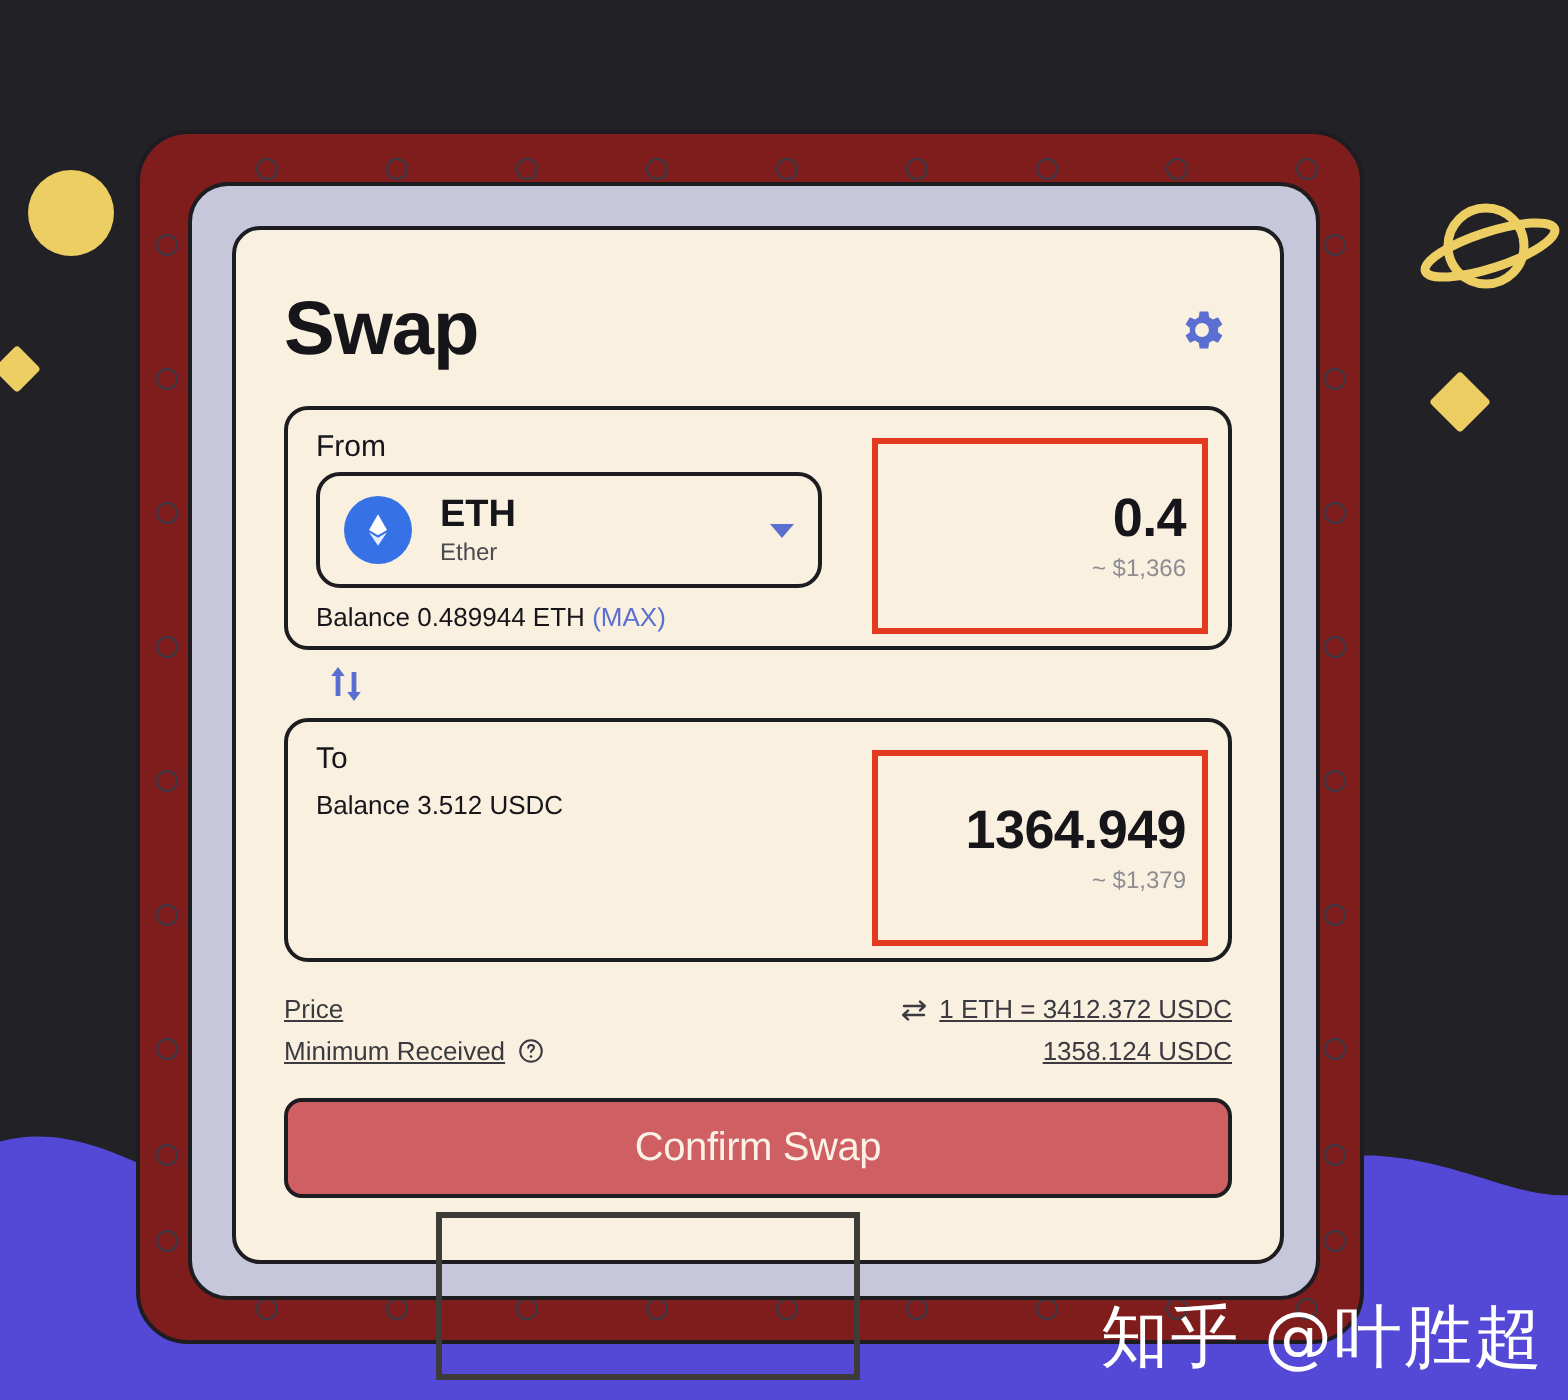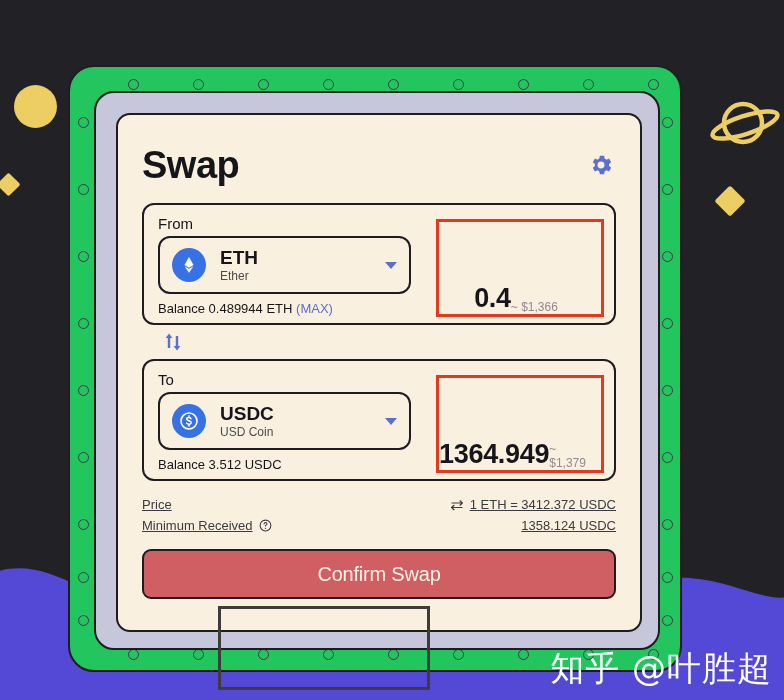--- a/index.html
+++ b/index.html
@@ -52,21 +52,21 @@
     position: absolute;
     left: -10px; bottom: -4px;
     width: 804px; height: 200px;
   }
 
   
   #frame {
     position: absolute;
     left: 68px; top: 65px;
     width: 614px; height: 607px;
-    background: #22c55e;
+    background: #7f1d1d;
     border: 2.5px solid #1d1c21;
     border-radius: 26px;
     z-index: 3;
   }
   .rivet {
     position: absolute;
     width: 11px; height: 11px;
     border: 1.6px solid #3a3a46;
     border-radius: 50%;
     background: transparent;
@@ -169,21 +169,21 @@
 
   
   .amount-box {
     position: absolute;
     right: 10px;
     top: 14px;
     width: 168px;
     height: 98px;
     border: 3.5px solid #e23a20;
     display: flex;
-    flex-direction: row;
+    flex-direction: column;
     align-items: flex-end;
     justify-content: center;
     padding-right: 8px;
   }
   .amount-value {
     font-size: 27px;
     font-weight: 700;
     color: #16151a;
     line-height: 1.1;
     letter-spacing: -0.3px;
@@ -365,34 +365,20 @@
       <div id="swap-arrows">
         <svg width="22" height="24" viewBox="0 0 22 24">
           <path fill="#5a6fd0" d="M7 3.5 3.6 8h2.2v10h2.4V8h2.2z"></path>
           <path fill="#5a6fd0" d="M15 20.5 18.4 16h-2.2V6h-2.4v10h-2.2z"></path>
         </svg>
       </div>
 
       <div class="panel">
         <div class="panel-label">To</div>
 
-        <div class="token-select">
-          <div class="token-icon">
-            <svg width="24" height="24" viewBox="0 0 24 24">
-              <circle cx="12" cy="12" r="8" fill="none" stroke="#ffffff" stroke-width="1.6"></circle>
-              <path fill="none" stroke="#ffffff" stroke-width="1.5" stroke-linecap="round" d="M14 9.6c-.5-.8-1.3-1.1-2.2-1.1-1.2 0-2.1.6-2.1 1.6 0 2.3 4.5 1 4.5 3.4 0 1-1 1.7-2.3 1.7-1 0-1.8-.4-2.3-1.1"></path>
-              <path stroke="#ffffff" stroke-width="1.4" stroke-linecap="round" d="M12 6.7v1.3M12 16v1.3"></path>
-            </svg>
-          </div>
-          <div class="token-names">
-            <div class="token-symbol">USDC</div>
-            <div class="token-fullname">USD Coin</div>
-          </div>
-          <div class="caret"></div>
-        </div>
 
         <div class="balance">
           <span>Balance 3.512 USDC</span>
         </div>
 
         <div class="amount-box">
           <div class="amount-value">1364.949</div>
           <div class="amount-usd">~ $1,379</div>
         </div>
       </div>

